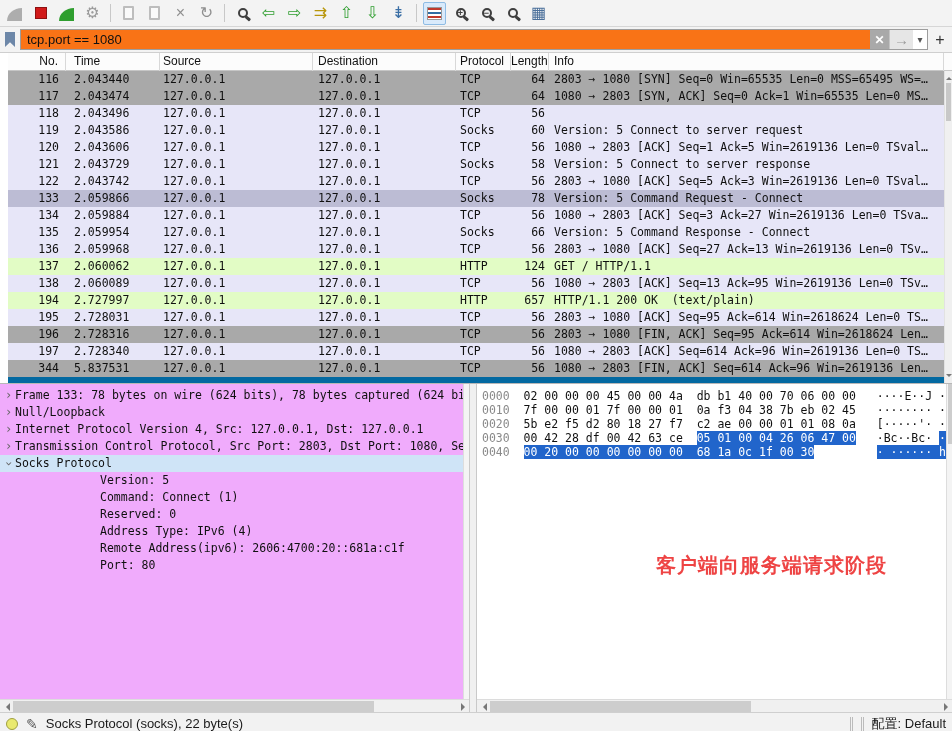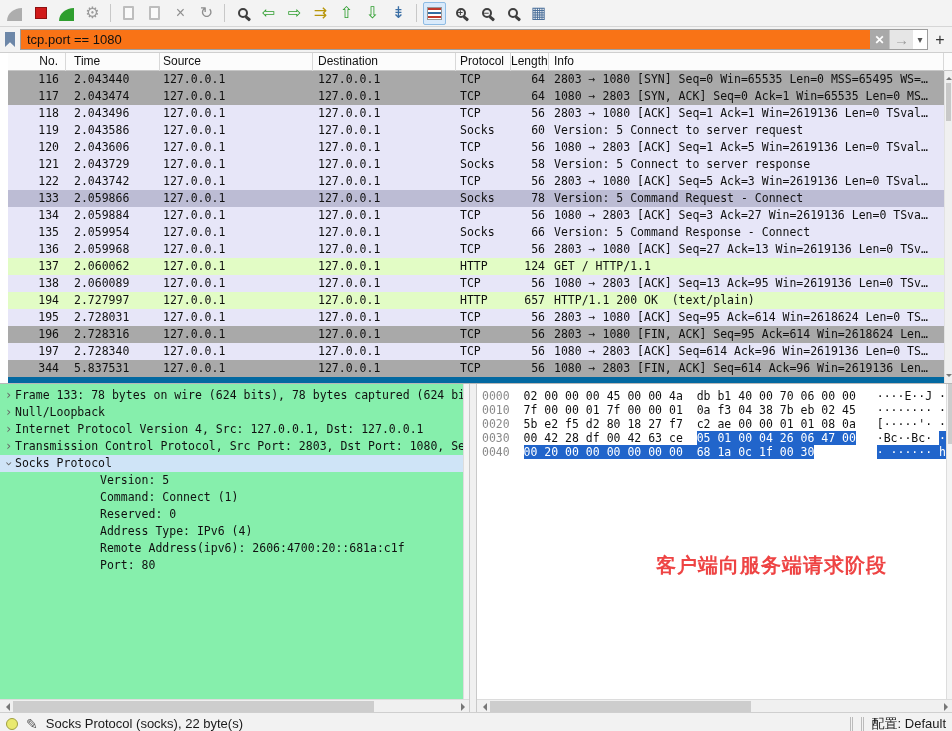--- a/index.html
+++ b/index.html
@@ -71,21 +71,21 @@
     background:#f0f0f0; border-left:1px solid #e2e2e2; }
   .vthumb { position:absolute; left:1px; right:1px; top:12px; height:38px; background:#c8c8c8; }
   .tri-up, .tri-down, .tri-left, .tri-right { width:0; height:0; position:absolute; }
   .tri-up    { border:3px solid transparent; border-bottom-color:#777; top:3px;  left:1px; }
   .tri-down  { border:3px solid transparent; border-top-color:#777; bottom:3px; left:1px; }
 
   
   .bottom { position:absolute; top:383px; left:0; right:0; height:329px;
     border-top:1px solid #b8b8b8; background:#f0f0f0; }
   .details-pane { position:absolute; left:0; top:0; width:470px; bottom:0;
-    background:#86efac; border-right:1px solid #c9c9c9; overflow:hidden; }
+    background:#f0abfc; border-right:1px solid #c9c9c9; overflow:hidden; }
   .details-body { position:absolute; inset:0 6px 13px 0; overflow:hidden; padding-top:3px; }
   .dline { height:17px; line-height:17px; white-space:pre; padding-left:2px;
     font-family:"DejaVu Sans Mono",monospace; font-size:11.5px; color:#101010; }
   .dline.dsel { background:#cfe4f7; }
   .dline.child { padding-left:100px; }
   .exp { display:inline-block; width:13px; text-align:center; color:#666; font-size:12px; }
   .exp.open { transform:rotate(90deg); }
   .dvtrack { position:absolute; right:0; top:0; bottom:13px; width:6px;
     background:#f4f4f4; border-left:1px solid #ddd; }
 
@@ -215,21 +215,20 @@
         <div class="pcell c-len">64</div>
         <div class="pcell c-info">1080 → 2803 [SYN, ACK] Seq=0 Ack=1 Win=65535 Len=0 MS…</div>
       </div>
       <div class="prow row-lav">
         <div class="pcell c-no">118</div>
         <div class="pcell c-time">2.043496</div>
         <div class="pcell c-src">127.0.0.1</div>
         <div class="pcell c-dst">127.0.0.1</div>
         <div class="pcell c-proto">TCP</div>
         <div class="pcell c-len">56</div>
-        <div class="pcell c-info">2803 → 1080 [ACK] Seq=1 Ack=1 Win=2619136 Len=0 TSval…</div>
       </div>
       <div class="prow row-lav">
         <div class="pcell c-no">119</div>
         <div class="pcell c-time">2.043586</div>
         <div class="pcell c-src">127.0.0.1</div>
         <div class="pcell c-dst">127.0.0.1</div>
         <div class="pcell c-proto">Socks</div>
         <div class="pcell c-len">60</div>
         <div class="pcell c-info">Version: 5 Connect to server request</div>
       </div>

